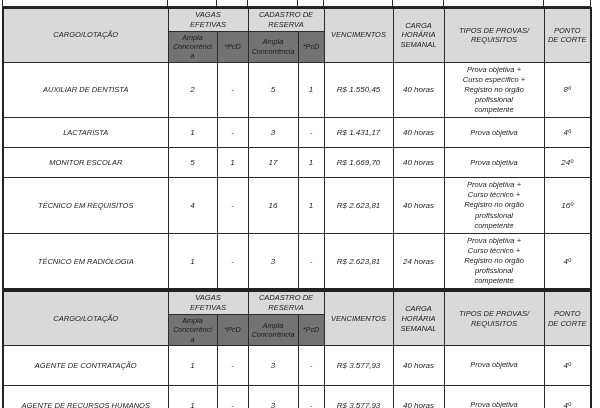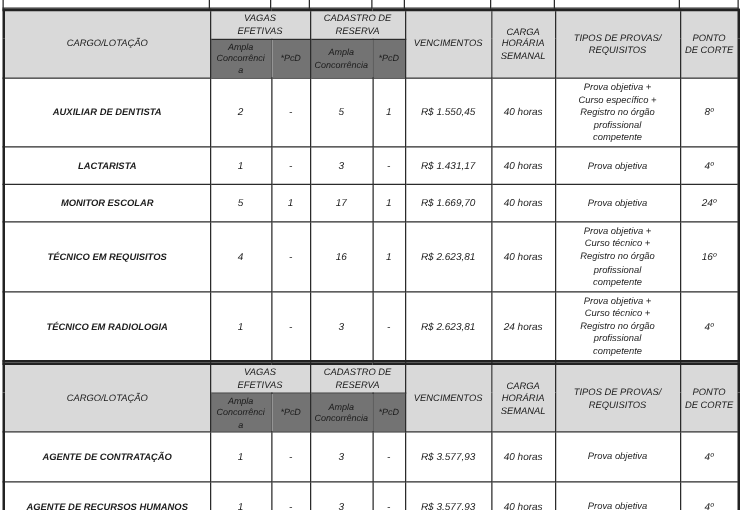--- a/index.html
+++ b/index.html
@@ -27,21 +27,21 @@
     font-weight:bold;font-size:9px;letter-spacing:.2px;color:#151515;
   }
   
   thead th{
     background:#d9d9d9;font-weight:normal;font-size:7.5px;line-height:1.3;
     white-space:pre-line;height:19px;color:#1a1a1a;
   }
   thead tr.sub th{background:#737373;font-size:7.2px;height:19px;}
   
   td{font-size:8px;background:#ffffff;}
-  td.c-cargo{font-weight:bold;font-size:7.5px;margin-top:17px;}
+  td.c-cargo{font-weight:normal;font-size:7.5px;margin-top:17px;}
   td.c-tipos{font-size:7.5px;line-height:1.35;padding:2px 16px;}
   td.c-vagas_ampla,td.c-vagas_pcd,td.c-cadastro_ampla,td.c-cadastro_pcd{font-size:8px;}
   tbody.med td{height:25px;}
   tbody.sup td{height:35px;}
 </style>
 </head>
 <body>
 
 <div class="wrap">
 

